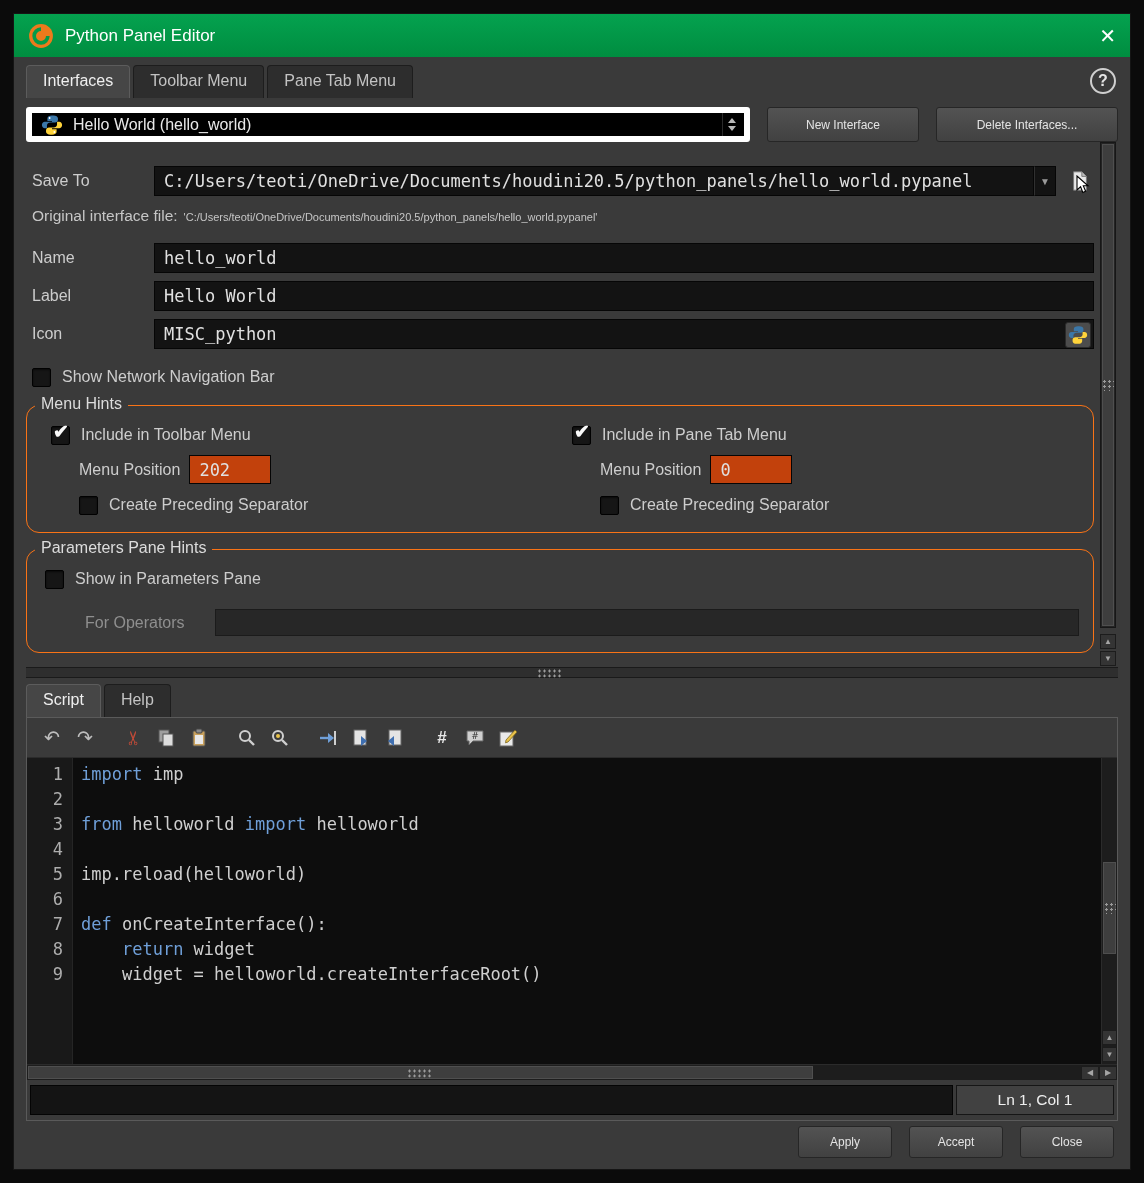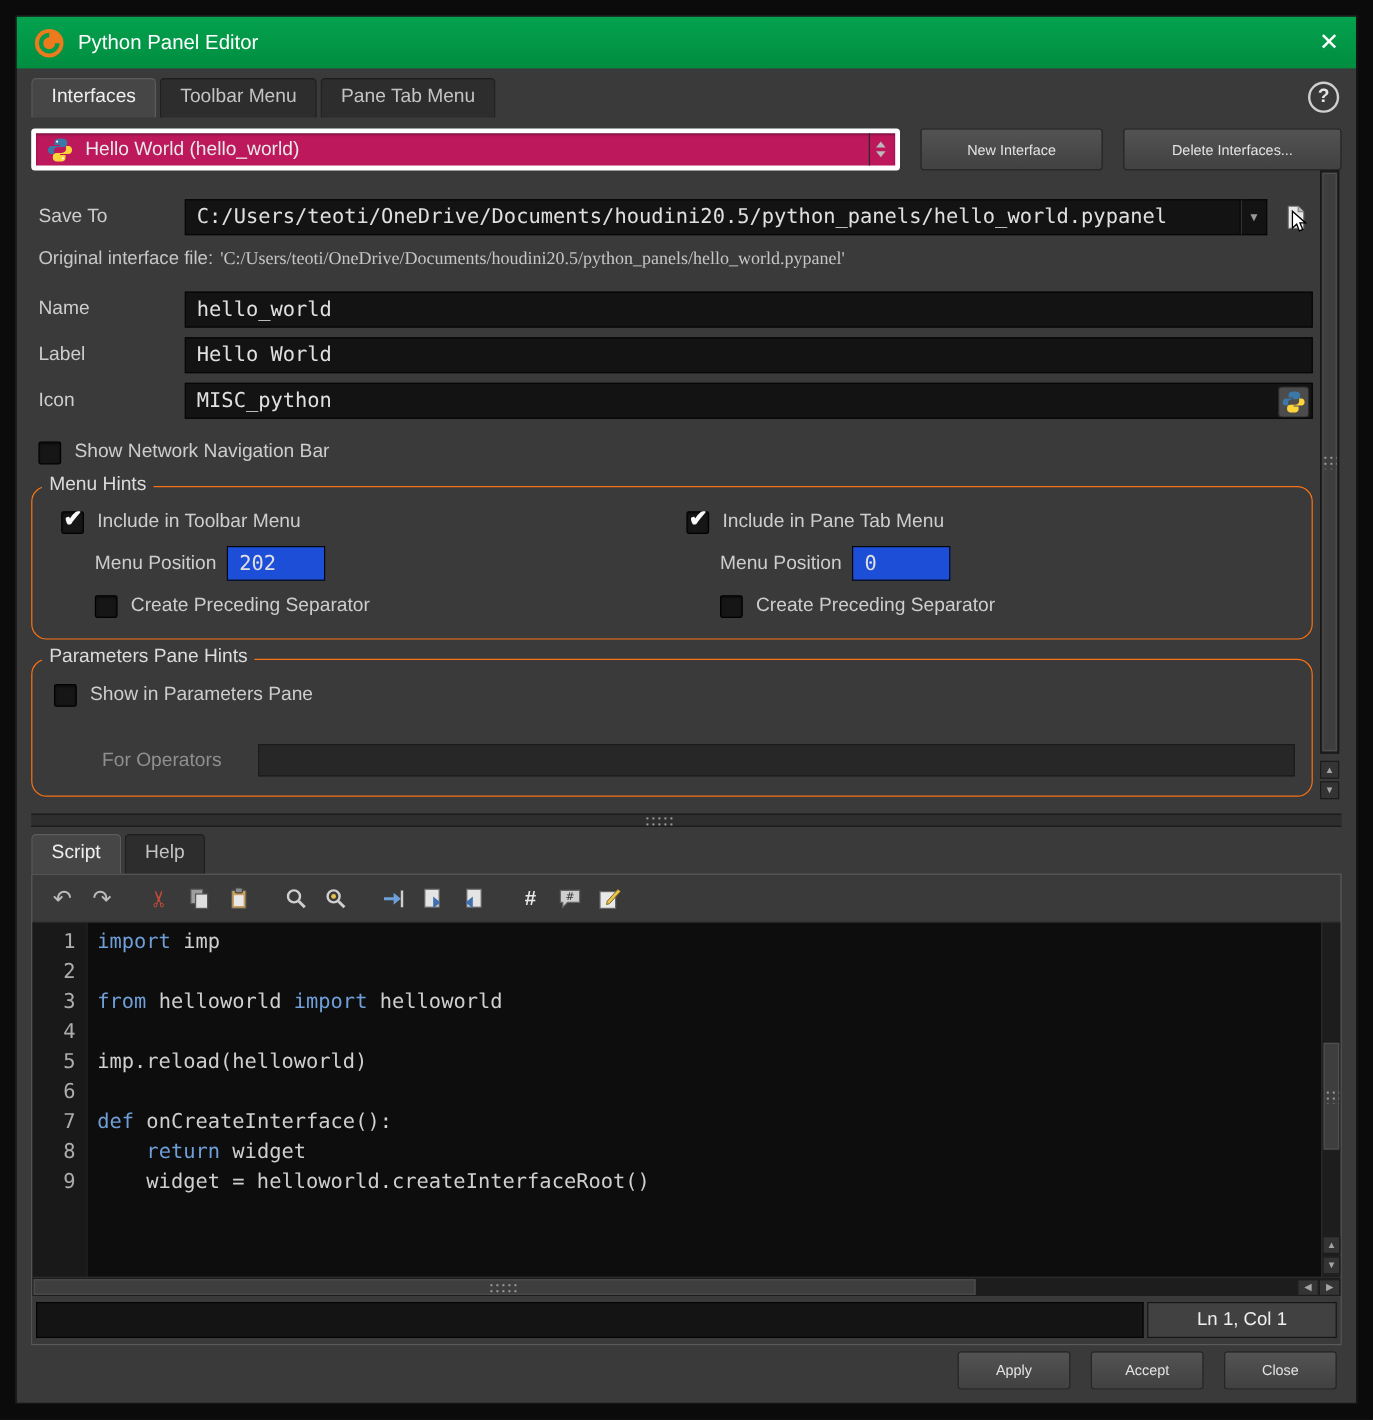--- a/index.html
+++ b/index.html
@@ -15,62 +15,62 @@
   .content{flex:1;display:flex;flex-direction:column;padding:0 12px;min-height:0}
 
   
   .tabbar{margin-top:8px;height:33px;display:flex;gap:3px;position:relative;flex:none}
   .tab{padding:0 16px;line-height:30px;height:33px;background:#2d2d2d;border:1px solid #1d1d1d;border-bottom:none;border-radius:4px 4px 0 0;color:#c3c3c3;font-size:16px}
   .tab.active{background:#464646;border-color:#5c5c5c;color:#efefef}
   .helpbtn{position:absolute;right:2px;top:3px;width:26px;height:26px;border:2px solid #cfcfcf;border-radius:50%;color:#e5e5e5;font-weight:bold;font-size:16px;text-align:center;line-height:22px}
 
   
   .iface-row{margin-top:9px;display:flex;gap:17px;height:35px;flex:none;align-items:stretch}
-  .combo{flex:1;max-width:726px;background:#be185d;border:4px solid #ffffff;border-radius:3px;display:flex;align-items:center;padding:0 4px 0 9px;gap:10px;box-shadow:inset 0 1px 2px rgba(0,0,0,.45)}
+  .combo{flex:1;max-width:726px;background:#000000;border:6px solid #ffffff;border-radius:3px;display:flex;align-items:center;padding:0 4px 0 9px;gap:10px;box-shadow:inset 0 1px 2px rgba(0,0,0,.45)}
   .combo .val{color:#e8e8e8;flex:1}
   .spinner{width:18px;align-self:stretch;border-left:1px solid #2a2a2a;display:flex;flex-direction:column;align-items:center;justify-content:center;gap:3px}
   .spinner i{width:0;height:0;border-left:4px solid transparent;border-right:4px solid transparent}
   .spinner i.up{border-bottom:5px solid #b9b9b9}
   .spinner i.dn{border-top:5px solid #b9b9b9}
   .btn{background:linear-gradient(#535353,#414141);border:1px solid #262626;border-radius:3px;color:#e4e4e4;font-size:12px;padding:0 18px;font-family:"Liberation Sans",sans-serif}
   .btn.new{width:152px}
   .btn.del{width:182px}
 
   
   .pane-top{position:relative;padding-right:24px;flex:none}
   .row{display:flex;align-items:center}
   .flabel{width:128px;padding-left:6px;color:#cdcdcd;flex:none}
   .field{flex:1;height:30px;background:#131313;border:1px solid #060606;color:#e0e0e0;font-family:"DejaVu Sans Mono",monospace;font-size:17px;display:flex;align-items:center;padding:0 9px;white-space:nowrap;overflow:hidden}
   .save-row{margin-top:24px}
   .drop{width:22px;height:30px;background:#131313;border:1px solid #060606;border-left:1px solid #303030;display:flex;align-items:center;justify-content:center;color:#9a9a9a;font-size:10px;flex:none}
   .filebtn{width:28px;height:28px;margin-left:10px;display:flex;align-items:center;justify-content:center;position:relative;flex:none}
   .cursor{position:absolute;left:10px;top:8px;z-index:5}
   .orig-row{margin-top:11px;padding-left:6px;color:#c6c6c6;font-size:15.5px}
-  .orig-row .mono{font-family:Liberation Serif, serif;font-size:15px;margin-left:6px}
+  .orig-row .mono{font-family:Liberation Sans, sans-serif;font-size:11px;margin-left:6px}
   .name-row{margin-top:18px}.label-row{margin-top:8px}.icon-row{margin-top:8px}
   .iconfield{position:relative}
   .iconbtn{position:absolute;right:2px;top:2px;width:26px;height:26px;background:#4c4c4c;border:1px solid #2a2a2a;border-radius:3px;display:flex;align-items:center;justify-content:center}
 
   
   .chk{width:19px;height:19px;background:#161616;border:1px solid #010101;border-radius:2px;position:relative;flex:none;box-shadow:inset 0 1px 2px rgba(0,0,0,.6)}
   .chk .mark{display:none;position:absolute;left:1px;top:-7px;color:#fafafa;font-size:19px;font-weight:bold}
   .chk.checked .mark{display:block}
   .chkrow{display:flex;align-items:center;gap:11px}
   .netnav{margin-top:16px;padding-left:6px;height:24px}
 
   
   .group{margin-top:16px;border:1px solid #f97316;border-radius:13px;position:relative;padding:16px 12px 14px 12px}
   .group .legend{position:absolute;top:-11px;left:8px;background:#3a3a3a;padding:0 6px;color:#dcdcdc}
   .mh-grid{display:grid;grid-template-columns:1fr 1fr}
   .mh-col .chkrow{height:26px}
   .posrow{display:flex;align-items:center;margin:7px 0 8px 40px;gap:9px}
-  .posfield{width:82px;height:29px;background:#1d4ed8;border:1px solid #050505;color:#e0e0e0;font-family:"DejaVu Sans Mono",monospace;font-size:17px;display:flex;align-items:center;padding:0 9px}
+  .posfield{width:82px;height:29px;background:#c2410c;border:1px solid #050505;color:#e0e0e0;font-family:"DejaVu Sans Mono",monospace;font-size:17px;display:flex;align-items:center;padding:0 9px}
   .seprow{margin-left:40px;height:26px}
   .pp-body{padding-left:6px}
-  .oprow{display:flex;align-items:center;margin:28px 0 2px 40px}
+  .oprow{display:flex;align-items:center;margin:17px 0 2px 40px}
   .oplabel{color:#8f8f8f;width:130px;flex:none}
   .opfield{flex:1;height:27px;background:#272727;border:1px solid #1b1b1b;margin-right:2px}
 
   
   .vscroll{position:absolute;right:2px;top:0;width:16px;height:486px;background:#242424;border:1px solid #171717}
   .vhandle{position:absolute;left:1px;right:1px;top:1px;bottom:1px;background:#3e3e3e;border:1px solid #4f4f4f}
   .grip-dots{position:absolute;left:50%;top:50%;width:12px;height:12px;transform:translate(-50%,-50%);background-image:radial-gradient(circle,#9b9b9b 1.1px,transparent 1.3px);background-size:5px 5px}
   .vscroll-arrows{position:absolute;right:2px;top:492px;width:16px;display:flex;flex-direction:column;gap:2px}
   .sarrow{height:15px;background:#343434;border:1px solid #1c1c1c;color:#a5a5a5;font-size:8px;text-align:center;line-height:13px}
 

